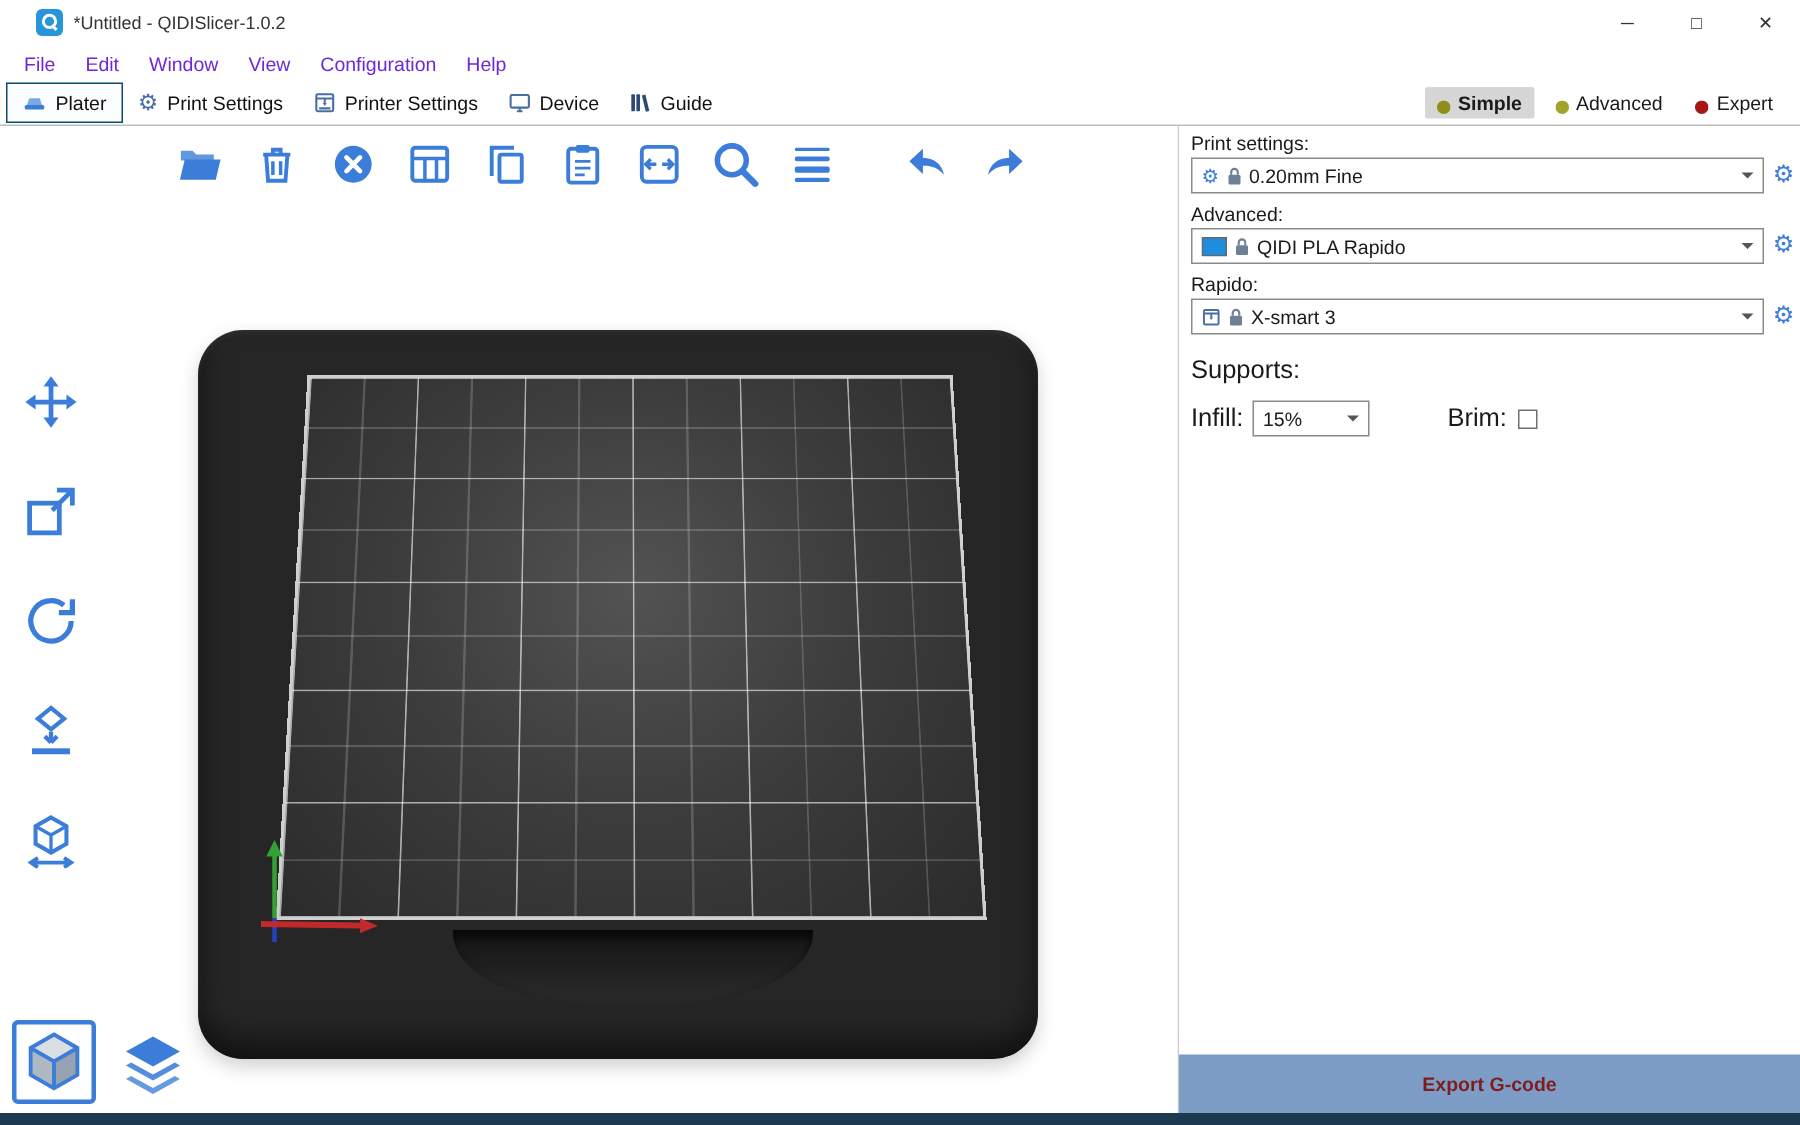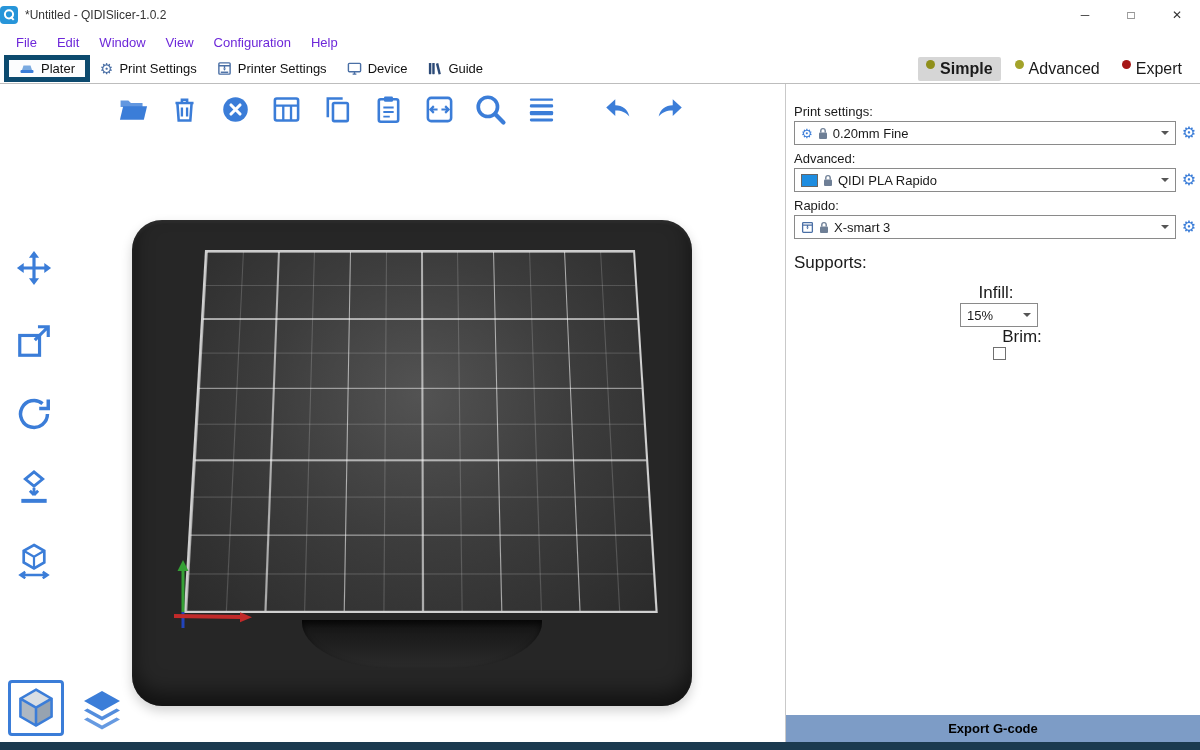--- a/index.html
+++ b/index.html
@@ -1,38 +1,38 @@
 <!DOCTYPE html>
 <html><head>
 <meta charset="utf-8">
 <style>
   * { margin:0; padding:0; box-sizing:border-box; }
   html,body { width:1200px; height:750px; overflow:hidden; background:#fff;
               font-family:"Liberation Sans","DejaVu Sans",sans-serif; color:#1a1a1a; }
 
   
-  .titlebar { height:30px; display:flex; align-items:center; padding-left:0; background:#fff; }
+  .titlebar { height:30px; display:flex; align-items:center; padding-left:24px; background:#fff; }
   .title-text { font-size:12px; color:#333; margin-left:7px; }
   .wincontrols { margin-left:auto; display:flex; height:100%; }
   .winbtn { width:46px; display:flex; align-items:center; justify-content:center;
             font-size:12px; color:#333; cursor:default; }
 
   
   .menubar { height:24px; display:flex; align-items:center; padding-left:6px; background:#fff; }
   .menu-item { padding:0 10px; font-size:13px; color:#6d28d9; }
 
   
   .tabbar { height:30px; display:flex; align-items:center; border-bottom:1px solid #bdbdbd;
             background:#fff; padding:0 4px; }
   .tab { display:flex; align-items:center; gap:6px; height:27px; padding:0 10px;
          font-size:13px; color:#111; white-space:nowrap; }
-  .tab.active { border:5px solid #0c4a6e; background:#fcfdfe; }
+  .tab.active { border:1px solid #0c4a6e; background:#fcfdfe; }
   .tab .glyph-gear { color:#4a6fa5; font-size:15px; line-height:1; }
   .modes { margin-left:auto; display:flex; align-items:center; gap:6px; padding-right:6px; }
-  .mode { display:flex; align-items:flex-start; gap:5px; padding:3px 8px; font-size:16px; }
+  .mode { display:flex; align-items:flex-end; gap:5px; padding:3px 8px; font-size:13px; }
   .mode.active { background:#d6d6d6; border-radius:2px; font-weight:bold; }
 
   
   .main { display:flex; height:658px; }
   .viewport { position:relative; width:785px; background:#fff; overflow:hidden; }
   .sidebar { width:415px; border-left:1px solid #c9c9c9; background:#fff;
              display:flex; flex-direction:column; }
 
   
   .top-toolbar { position:absolute; top:4px; left:112px; display:flex; gap:9px; align-items:center; color:#3b7dd8; }
@@ -74,37 +74,37 @@
   .view-toggle { position:absolute; left:8px; bottom:6px; display:flex; gap:12px; align-items:flex-end; }
   .vbtn3d { width:56px; height:56px; border:3px solid #3b7dd8; border-radius:4px;
             display:flex; align-items:center; justify-content:center; background:#fff; }
   .vbtn3d svg { width:44px; height:44px; }
   .vbtnprev { width:52px; height:52px; display:flex; align-items:center; justify-content:center; }
   .vbtnprev svg { width:48px; height:48px; }
 
   
   .sidebar-inner { flex:1; padding:4px 2px 0 8px; }
   .field-label { font-size:13px; margin:6px 0 2px; }
-  .field-label.first { margin-top:16px; }
+  .field-label.first { margin-top:0; }
   .combo-row { display:flex; align-items:center; gap:4px; margin-bottom:4px; }
   .combo { height:24px; border:1px solid #8a8a8a; background:#fff; display:flex;
            align-items:center; gap:5px; padding:0 6px; flex:1; font-size:13px; }
   .combo-text { white-space:nowrap; }
   .caret { margin-left:auto; width:0; height:0; border:4px solid transparent;
            border-top-color:#555; margin-top:4px; }
   .gear-btn { width:18px; text-align:center; color:#3b7dd8; font-size:16px; line-height:1; }
   .mini-gear { color:#3b7dd8; font-size:13px; line-height:1; }
   .supports-row { margin-top:14px; display:flex; align-items:center; }
   .supports-row .combo { margin-left:6px; margin-right:22px; }
   .inline-label { font-size:17px; white-space:nowrap; }
-  .infill-row { margin-top:10px; display:flex; align-items:center;flex-direction:column; }
+  .infill-row { margin-top:10px; display:flex; align-items:center; }
   .infill-combo { flex:none; width:78px; margin-left:6px; }
   .brim-label { margin-left:28px;padding-left:24px; }
   .checkbox { width:13px; height:13px; border:1px solid #707070; background:#fff; margin-left:7px; }
-  .export-btn { height:27px; background:#7d9cc6; color:#000000; font-weight:bold; font-size:13px;
+  .export-btn { height:39px; background:#7d9cc6; color:#7f1d1d; font-weight:bold; font-size:13px;
                 display:flex; align-items:center; justify-content:center; cursor:default; }
 
   .bottomstrip { height:8px; background:#1b3a4f; }
 </style>
 </head>
 <body>
 
 <div class="titlebar">
   <svg width="18" height="18" viewBox="0 0 18 18">
     <rect width="18" height="18" rx="4" fill="#2795d9"></rect>

